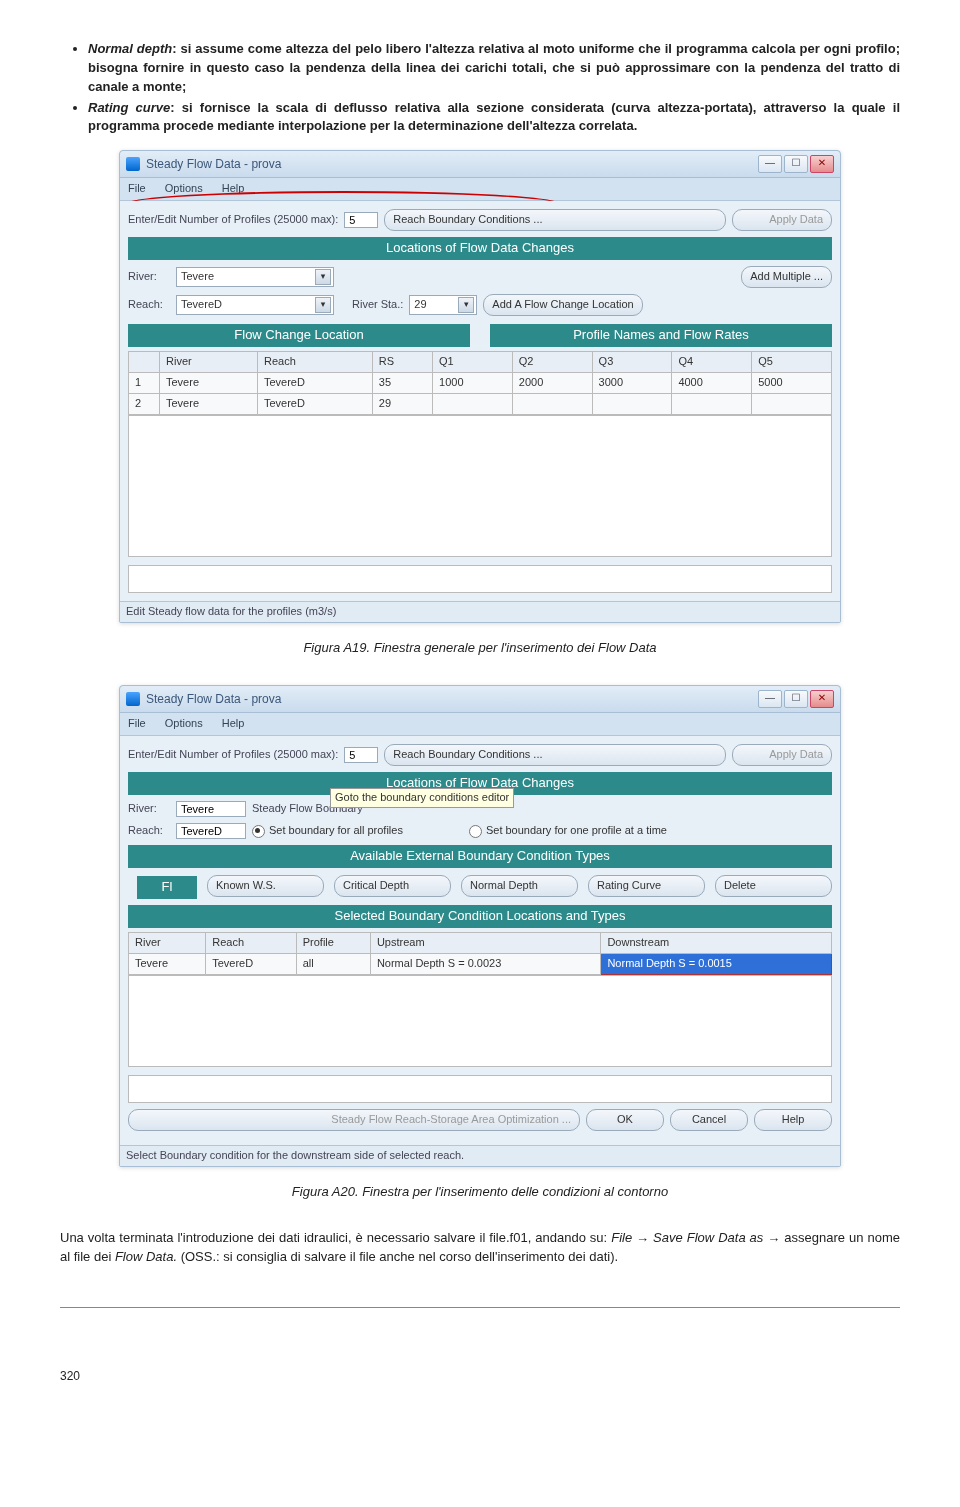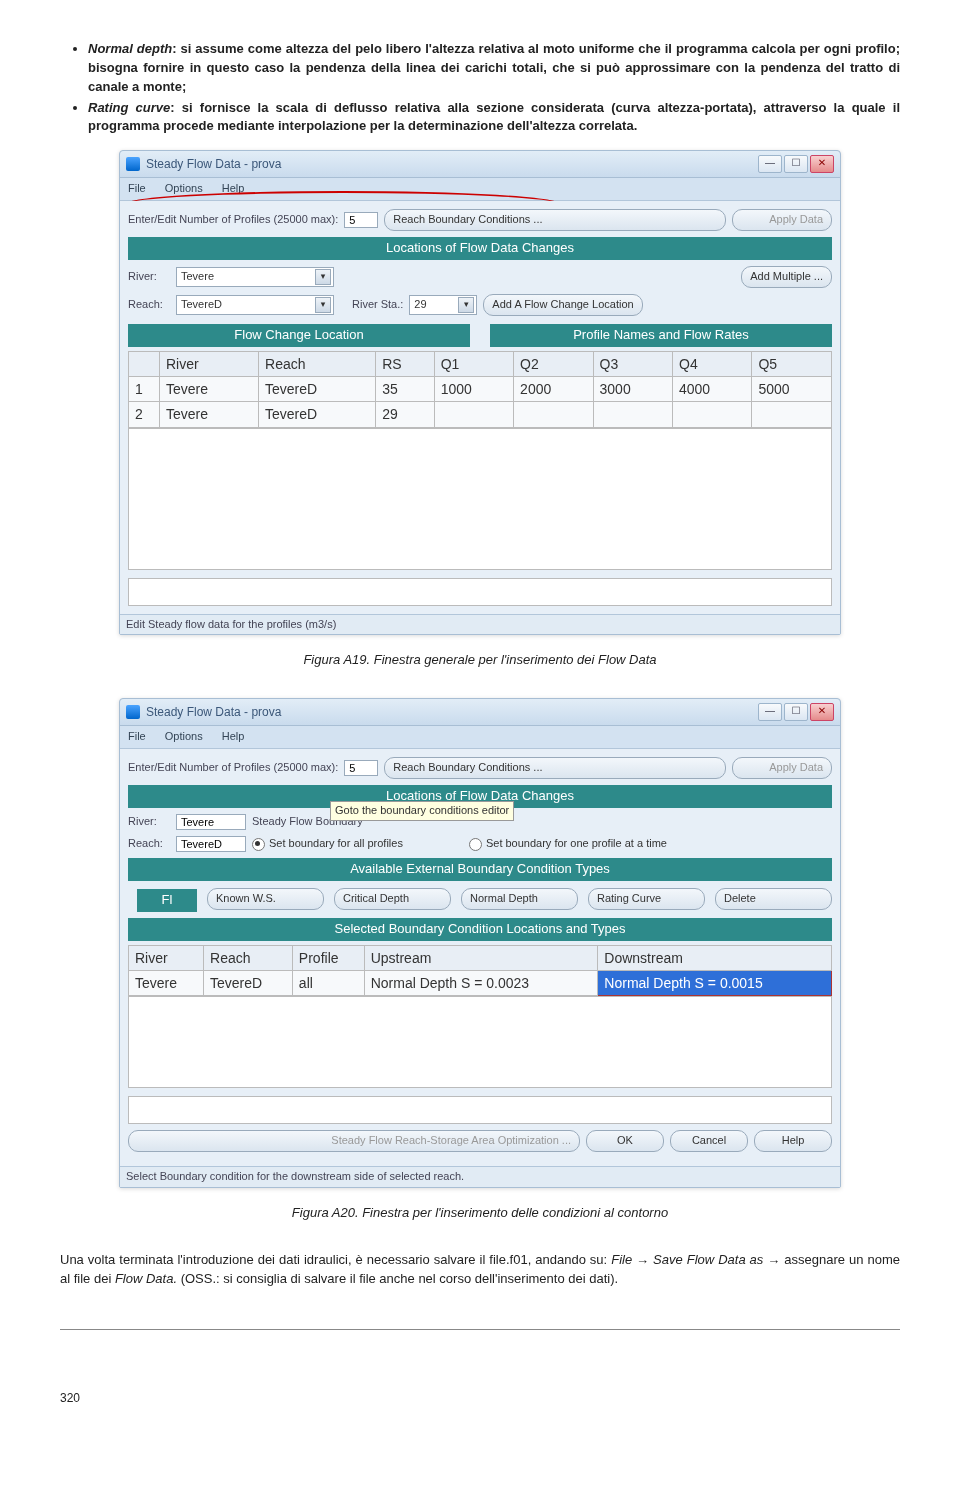--- a/index.html
+++ b/index.html
@@ -116,21 +116,21 @@
   .ring {
     position: absolute;
     border: 2px solid #c00;
     border-radius: 50%;
     pointer-events: none;
   }
   table.grid {
     border-collapse: collapse;
     width: 100%;
     background: #fff;
-    font-size: 14px;
+    font-size: 11px;
   }
   table.grid th, table.grid td {
     border: 1px solid #bbb;
     padding: 2px 6px;
     text-align: left;
     background: #f7f9fb;
     font-weight: normal;
     height: 16px;
   }
   table.grid th { background: #e8eef5; }

